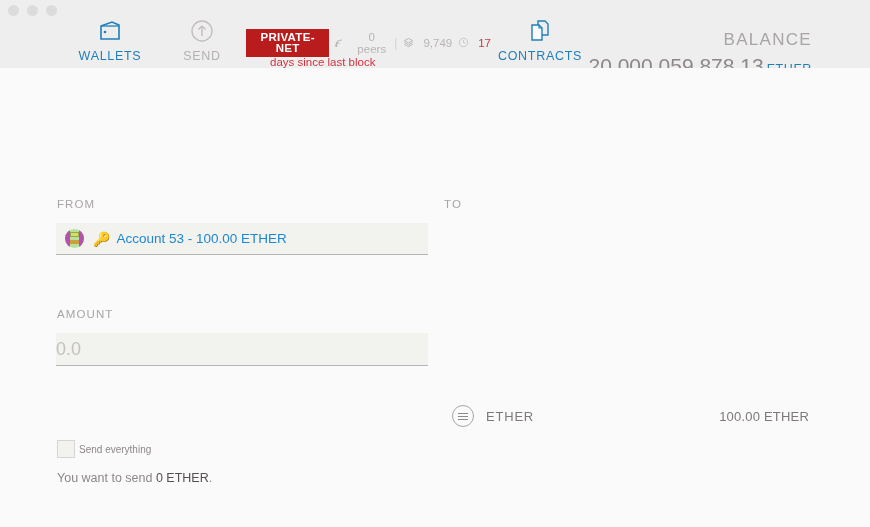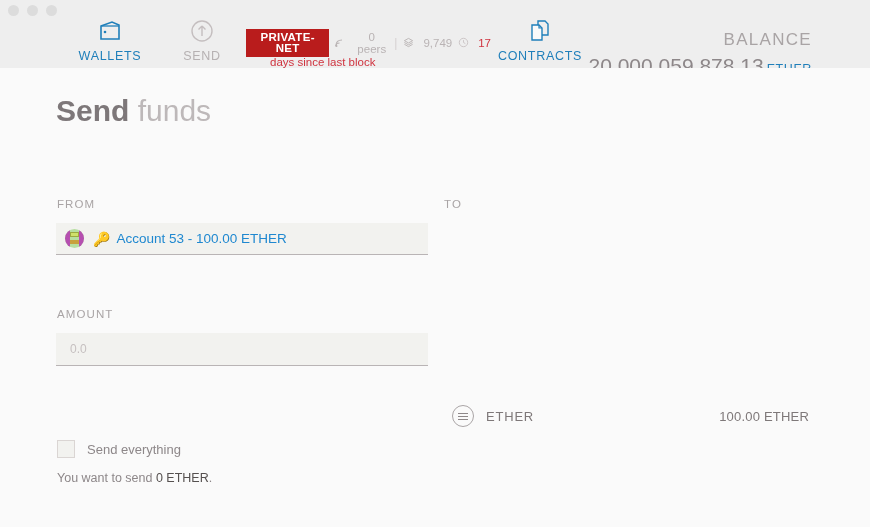--- a/index.html
+++ b/index.html
@@ -215,21 +215,21 @@
   .from-text {
     margin-left: 6px;
     font-size: 13.5px;
     color: #1f88d0;
   }
   .placeholder {
     font-size: 13.5px;
     color: #c2bdbd;
   }
   #to-field .placeholder { margin-left: 34px; }
-  #amount-field .placeholder { margin-left: 14px; font-size: 12px; color: #c6c0c0; }
+  #amount-field .placeholder { font-size: 18px; color: #c6c0c0; }
 
   
   .unit-row {
     position: absolute;
     left: 452px; top: 337px;
     width: 357px;
     display: flex;
     align-items: center;
   }
   .unit-icon {
@@ -269,22 +269,22 @@
     display: flex;
     align-items: center;
     cursor: pointer;
   }
   .checkbox {
     width: 18px; height: 18px;
     background: #f2f2ef;
     border: 1px solid #dad5d3;
   }
   .check-label {
-    margin-left: 12px;
-    font-size: 13px;
+    margin-left: 4px;
+    font-size: 10px;
     color: #8d8789;
   }
   .send-note {
     position: absolute;
     left: 57px; top: 403px;
     font-size: 12.5px;
     color: #8d8789;
   }
   .send-note b { color: #55504f; font-weight: normal; }
 </style>
@@ -381,24 +381,20 @@
       <div class="balance-value">
         <span>20,000,059,878.13</span><span class="balance-unit">ETHER</span>
       </div>
     </div>
 
   </div>
 </div>
 
 <div class="main">
 
-  <div class="page-title">
-    <b>Send</b>
-    <span>funds</span>
-  </div>
 
   <div class="field-label" id="label-from">FROM</div>
   <div class="input-box" id="from-field">
     <div class="identicon">
       <div class="idc-left"></div>
       <div class="idc-right"></div>
       <div class="idc-mid"></div>
       <div class="idc-mid2"></div>
     </div>
     <div class="key-icon">🔑</div>

